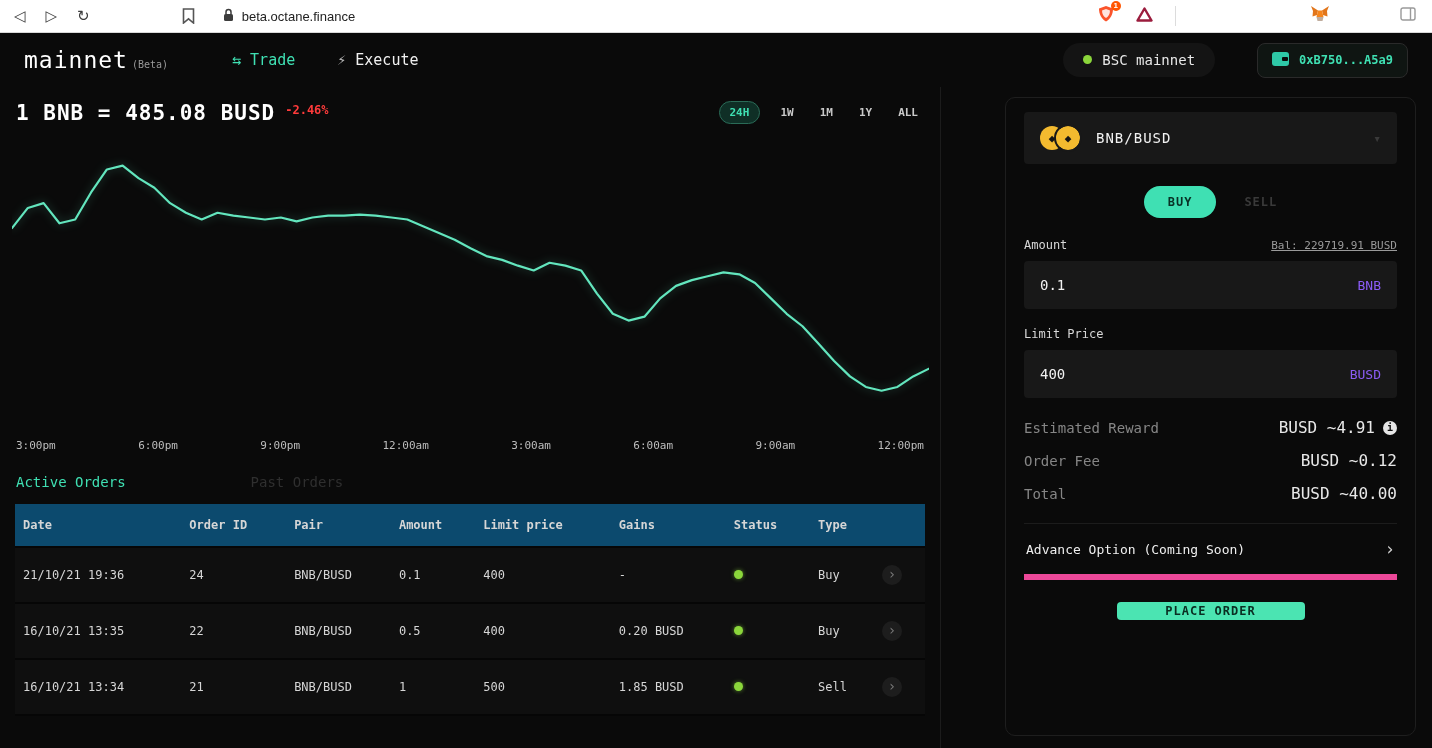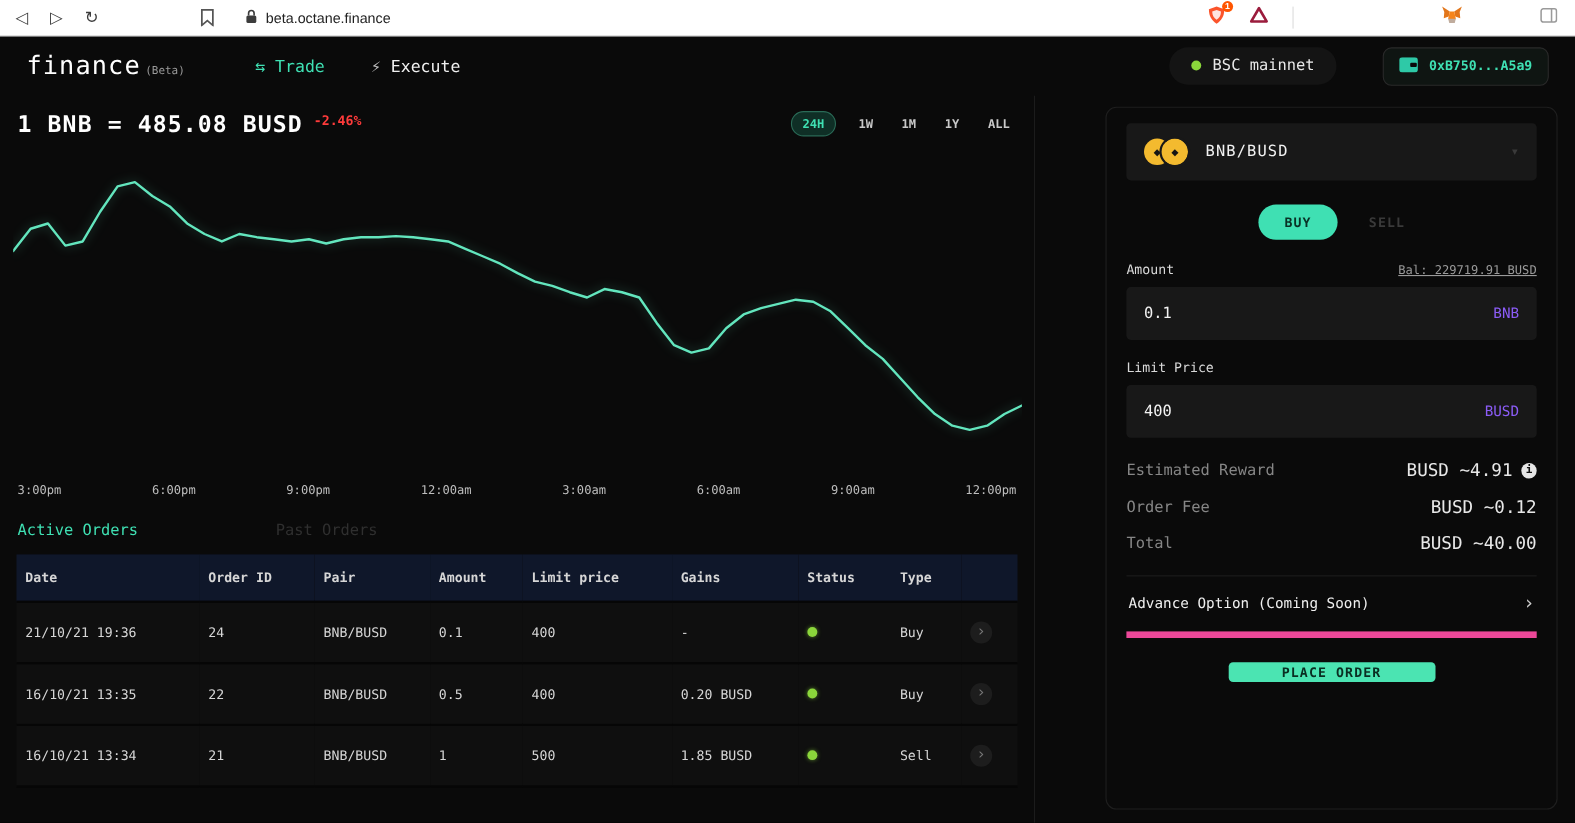--- a/index.html
+++ b/index.html
@@ -51,21 +51,21 @@
   .x-axis-labels{display:flex;justify-content:space-between;padding:8px 16px 0 16px;font-size:11px;color:#bdbdbd;}
 
   
   .orders-tabs{display:flex;gap:125px;padding:22px 16px 4px 16px;font-size:14px;}
   .orders-tab{cursor:pointer;}
   .orders-tab.active{color:#3fe0b3;}
   .orders-tab.inactive{color:#2f2f2f;}
 
   
   .orders-table{width:calc(100% - 30px);margin:10px 15px 0 15px;border-collapse:collapse;font-size:12px;}
-  .orders-table th{font-weight:bold;text-align:left;color:#d6d6d6;padding:14px 8px;background:#0f172a;border-bottom:2px solid #060606;}
+  .orders-table th{font-weight:bold;text-align:left;color:#d6d6d6;padding:14px 8px;background:#0c4a6e;border-bottom:2px solid #060606;}
   .orders-table td{padding:17px 8px;color:#d6d6d6;background:#0f0f0f;border-bottom:2px solid #060606;}
   .status-dot{display:inline-block;width:9px;height:9px;border-radius:50%;background:#8bd63b;box-shadow:0 0 4px rgba(139,214,59,.6);}
   .row-chevron{display:inline-block;width:20px;height:20px;border-radius:50%;background:#1d1d1d;color:#777;text-align:center;line-height:18px;font-size:14px;cursor:pointer;}
 
   
   .trade-panel{border:1px solid #1e1e1e;border-radius:10px;height:100%;padding:14px 18px 0 18px;display:flex;flex-direction:column;}
   .pair-select{background:#181818;border-radius:4px;height:52px;display:flex;align-items:center;padding:0 16px;cursor:pointer;}
   .coin-icons{display:flex;align-items:center;}
   .coin{width:24px;height:24px;border-radius:50%;background:#f3ba2f;color:#141414;font-size:11px;display:flex;align-items:center;justify-content:center;}
   .coin.second{margin-left:-8px;outline:2px solid #181818;}
@@ -143,21 +143,21 @@
           <rect x="1" y="1" width="14" height="12" rx="2" fill="none" stroke="#9a9a9a" stroke-width="1.4"></rect>
           <line x1="10.5" y1="1" x2="10.5" y2="13" stroke="#9a9a9a" stroke-width="1.4"></line>
         </svg>
     </span>
   </div>
 </div>
 
 <div class="app">
 
   <div class="app-header">
-    <span class="logo">finance</span>
+    <span class="logo">mainnet</span>
     <span class="beta">(Beta)</span>
     <div class="main-nav">
       <span class="nav-item active">
         <span class="nav-icon">⇆</span>
         <span>Trade</span>
       </span>
       <span class="nav-item">
         <span class="nav-icon" style="color:#bdbdbd;">⚡</span>
         <span>Execute</span>
       </span>

